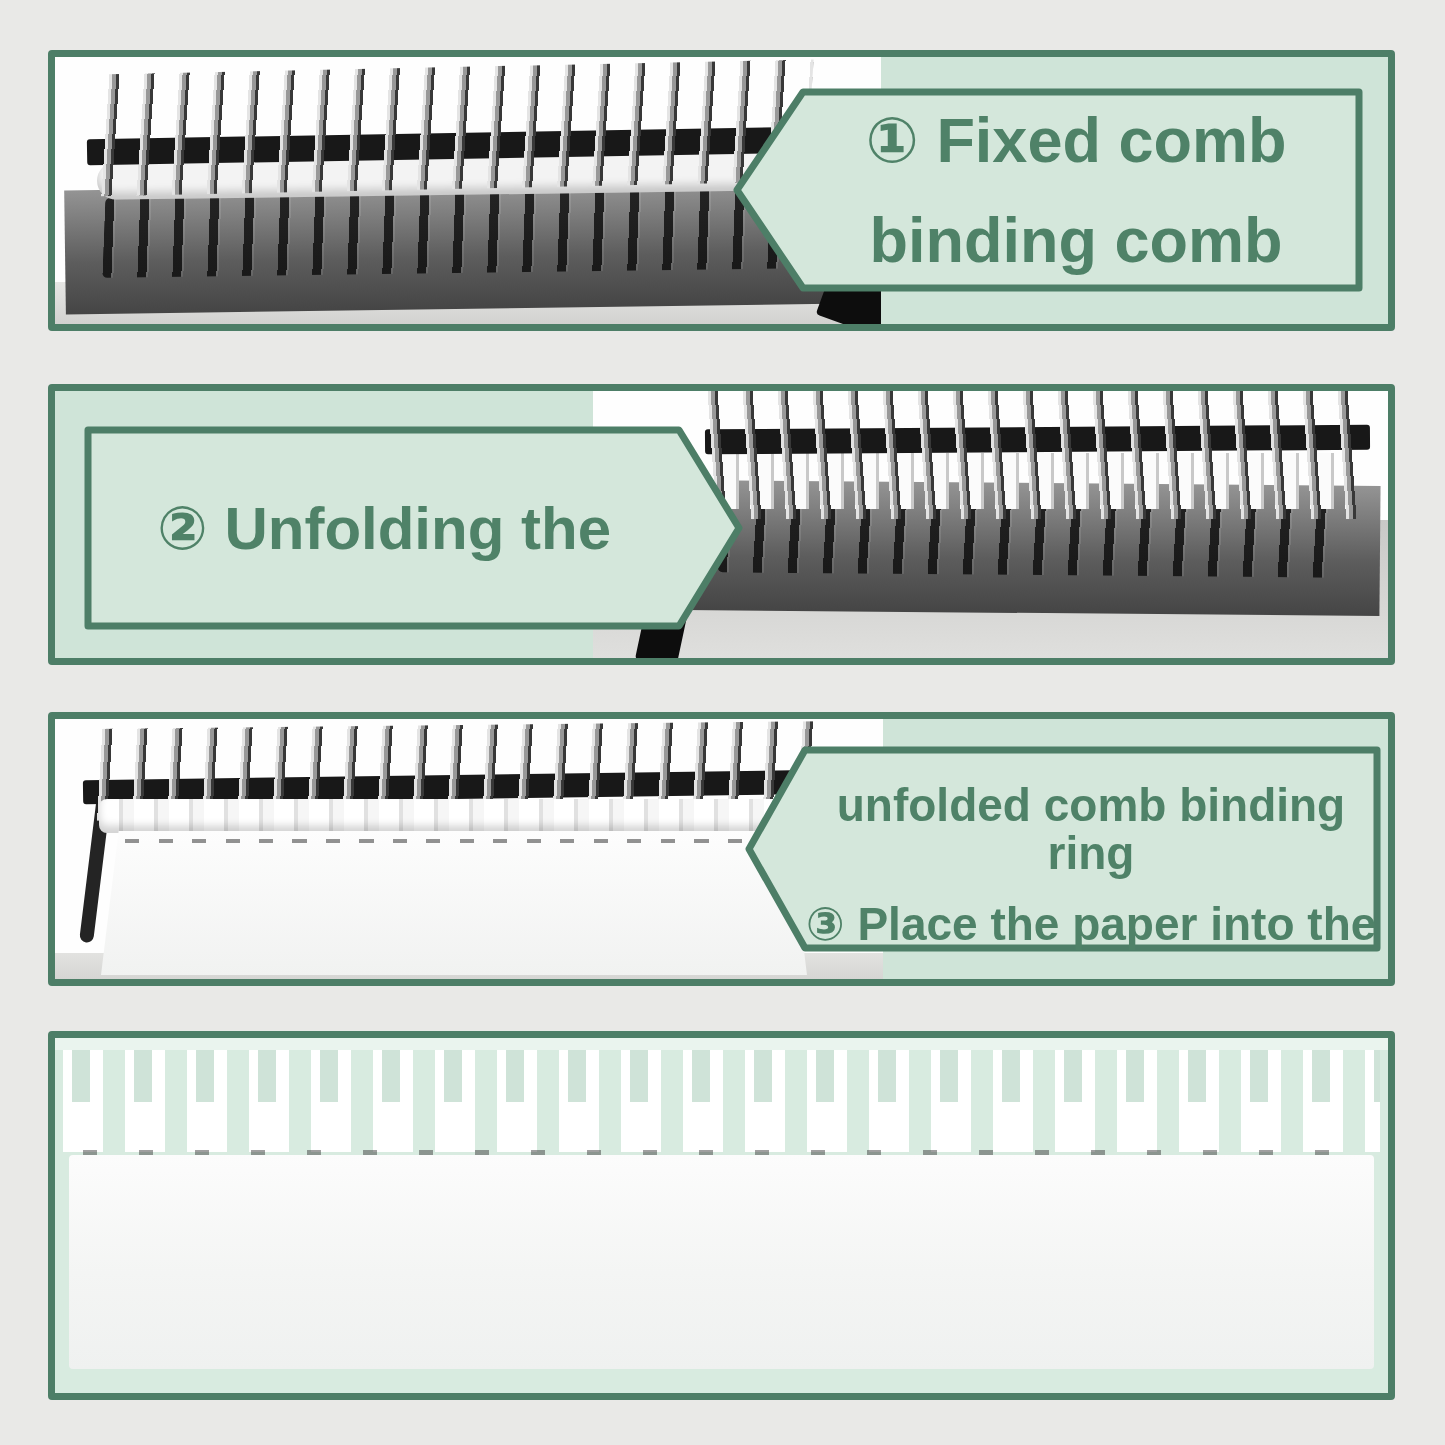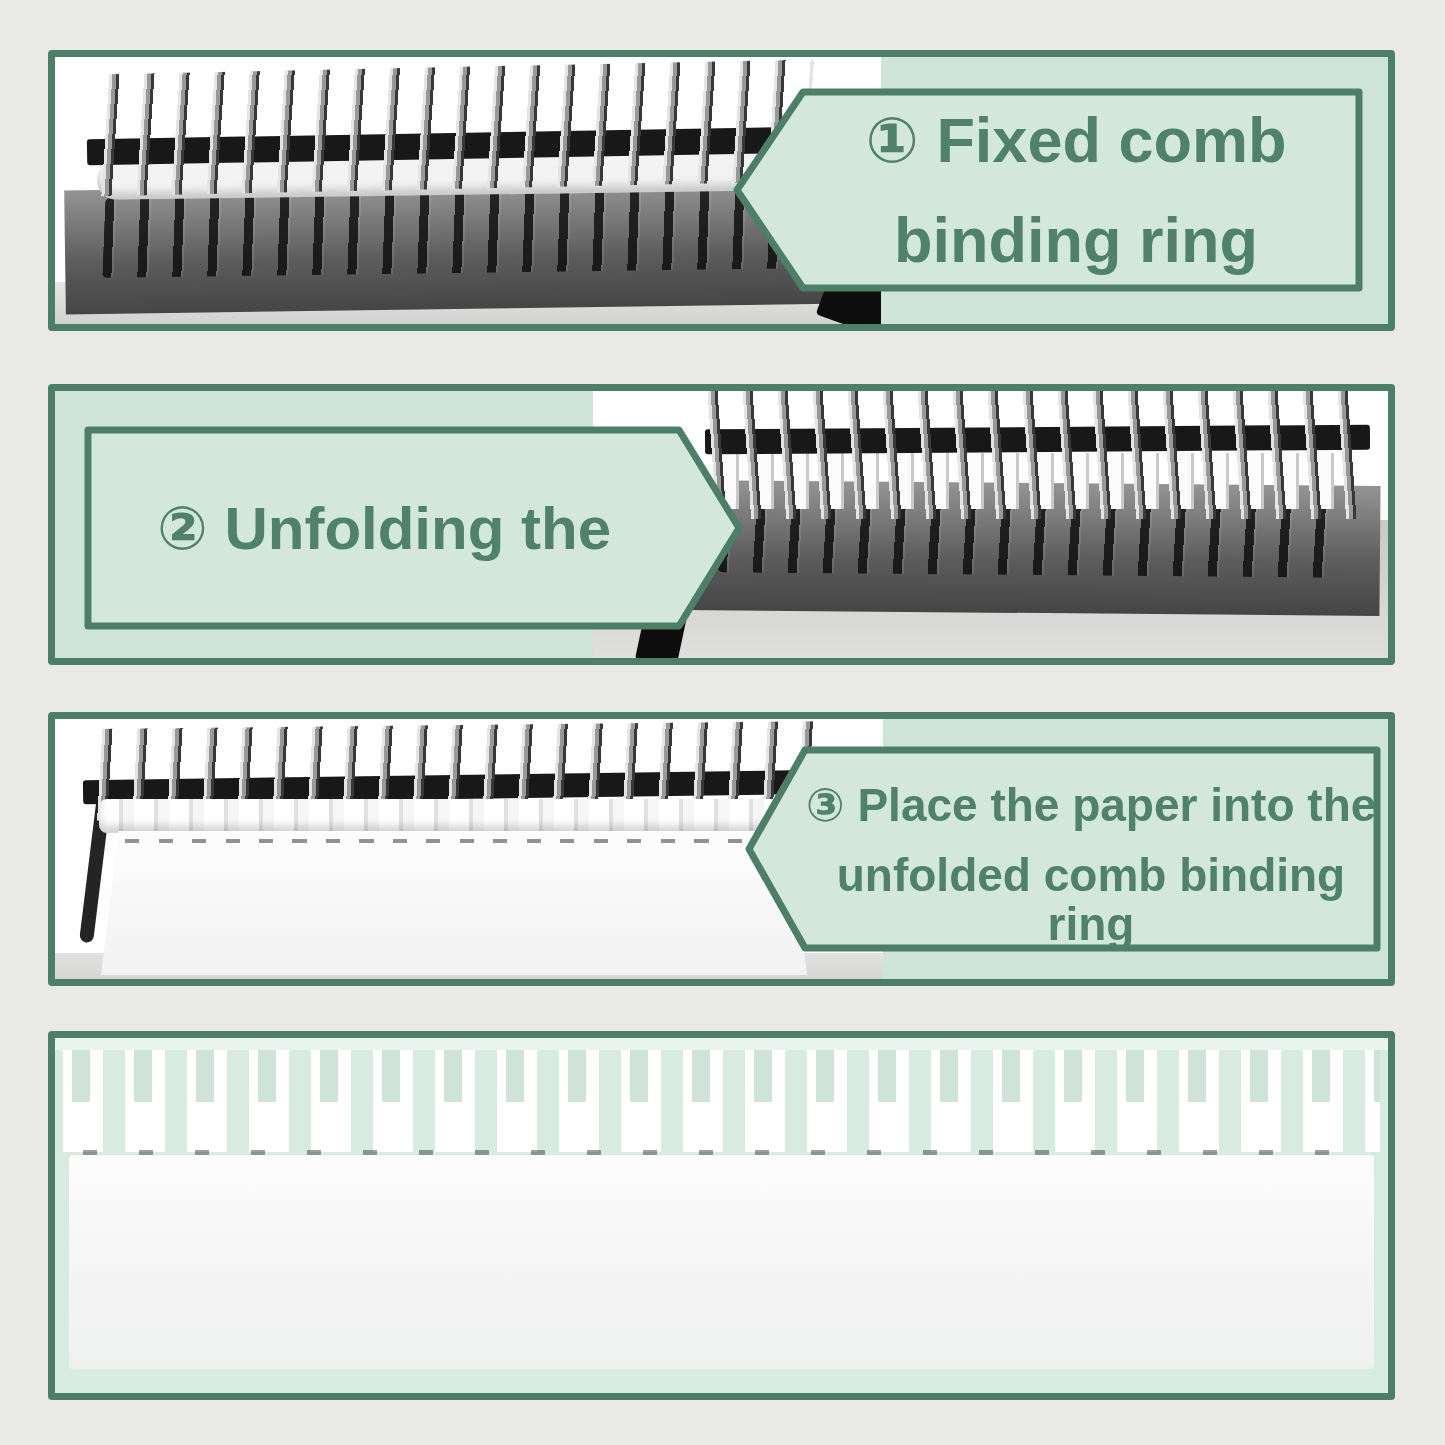--- a/index.html
+++ b/index.html
@@ -125,21 +125,21 @@
     <div class="m-bar"></div>
     <div class="m-teeth"></div>
     <div class="m-leg"></div>
   </div>
   <div class="callout">
     <svg viewBox="0 0 634 206">
       <polygon points="72,5 628,5 628,201 72,201 6,103" fill="#d4e7db" stroke="#4d7e67" stroke-width="7" stroke-linejoin="round"></polygon>
     </svg>
     <div class="callout-text">
       <span>① Fixed comb</span>
-      <span>binding ring</span>
+      <span>binding comb</span>
     </div>
   </div>
 </section>
 
 <section class="panel" id="panel2">
   <div class="zone-mint"></div>
   <div class="photo">
     <div class="surface s2"></div>
     <div class="m-base">
       <div class="m-slots"></div>
@@ -169,22 +169,22 @@
     <div class="m-comb"></div>
     <div class="p3-paper">
       <div class="p3-dashes"></div>
     </div>
   </div>
   <div class="callout">
     <svg viewBox="0 0 640 208">
       <polygon points="62,5 634,5 634,203 62,203 6,104" fill="#d4e7db" stroke="#4d7e67" stroke-width="7" stroke-linejoin="round"></polygon>
     </svg>
     <div class="callout-text">
+      <span>unfolded comb binding ring</span>
       <span>③ Place the paper into the</span>
-      <span>unfolded comb binding ring</span>
     </div>
   </div>
 </section>
 
 <section class="panel" id="panel4">
   <div class="p4-topstrip"></div>
   <div class="p4-loops-top"></div>
   <div class="p4-loops-legs"></div>
   <div class="p4-paper"></div>
   <div class="p4-dashes"></div>

